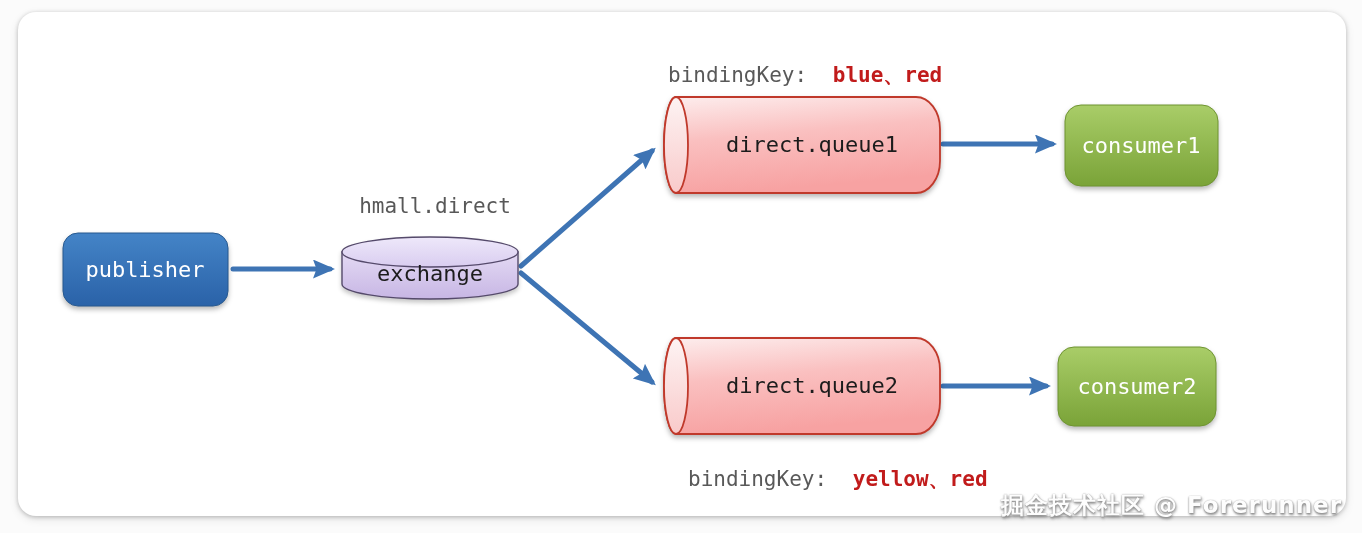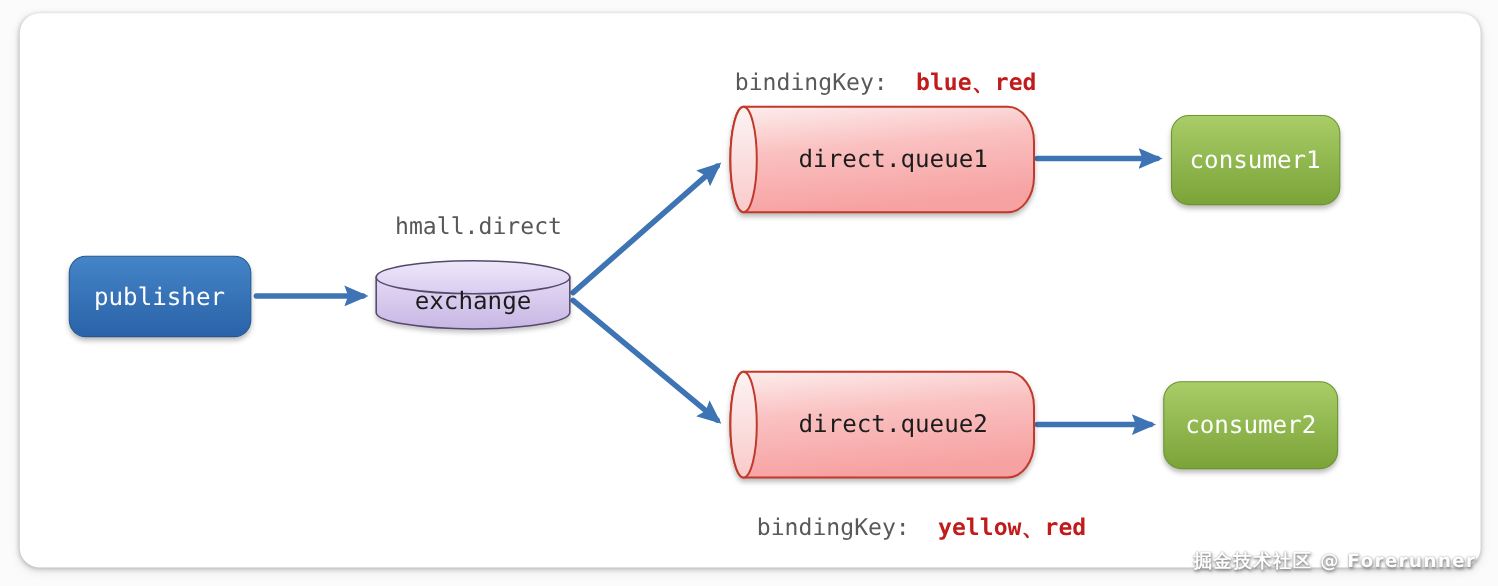--- a/index.html
+++ b/index.html
@@ -40,21 +40,21 @@
   .t-title { font-size: 21px; font-weight: 500; fill: #585858; }
   .t-bind  { font-size: 21px; }
   .bind-prefix { fill: #595959; font-weight: 500; }
   .bind-keys   { fill: #c11b1b; font-weight: 700; }
   .shadowed { filter: drop-shadow(0px 3px 2.5px rgba(0,0,0,0.28)); }
   .soft-shadow { filter: drop-shadow(0px 3px 2px rgba(0,0,0,0.22)); }
   .watermark {
     position: absolute;
     right: 20px;
     bottom: 12px;
-    font-size: 17px;
+    font-size: 23px;
     font-weight: 700;
     letter-spacing: 1px;
     color: #fdfdfd;
     text-shadow: 0 1px 2px #8f8f8f, 1px 2px 3px rgba(110,110,110,0.7), 0 0 1px #b5b5b5;
     user-select: none;
   }
 </style>
 </head>
 <body>
 

